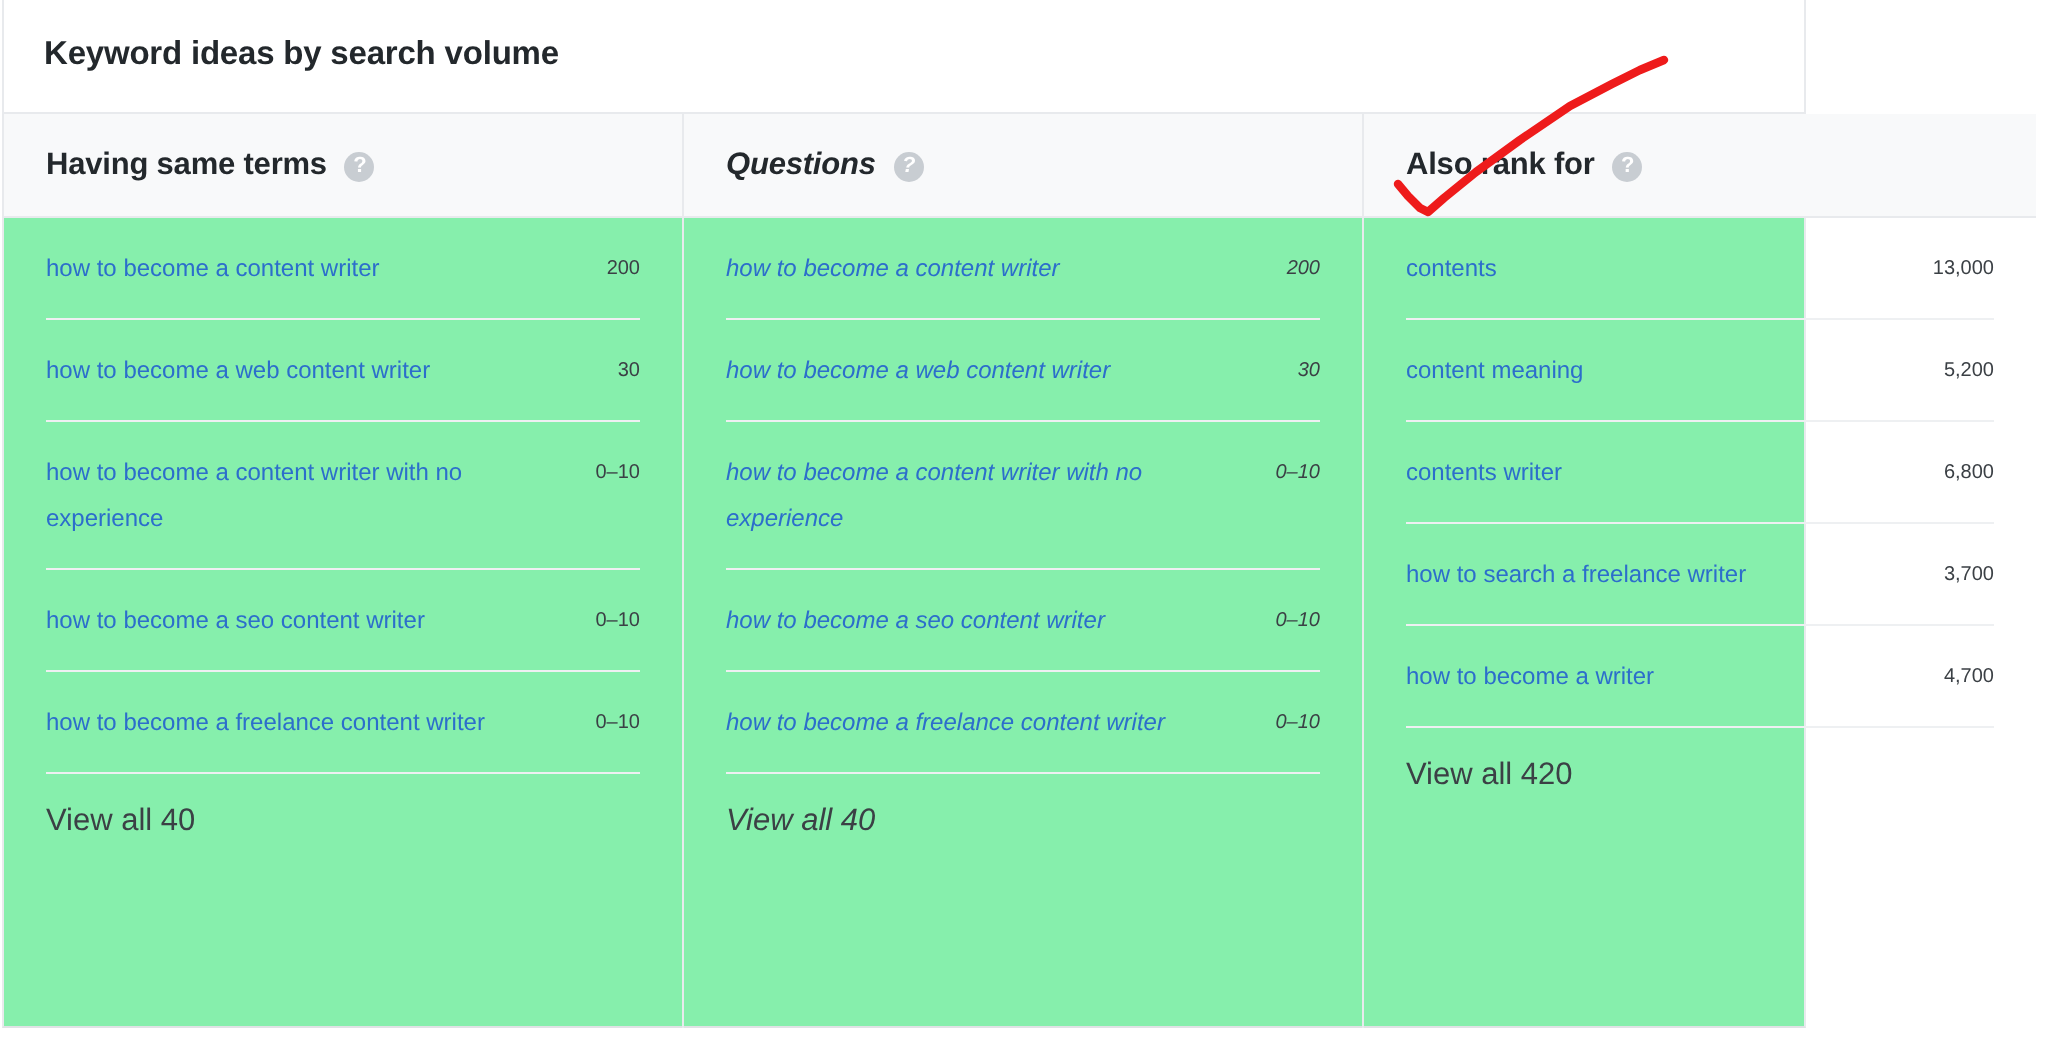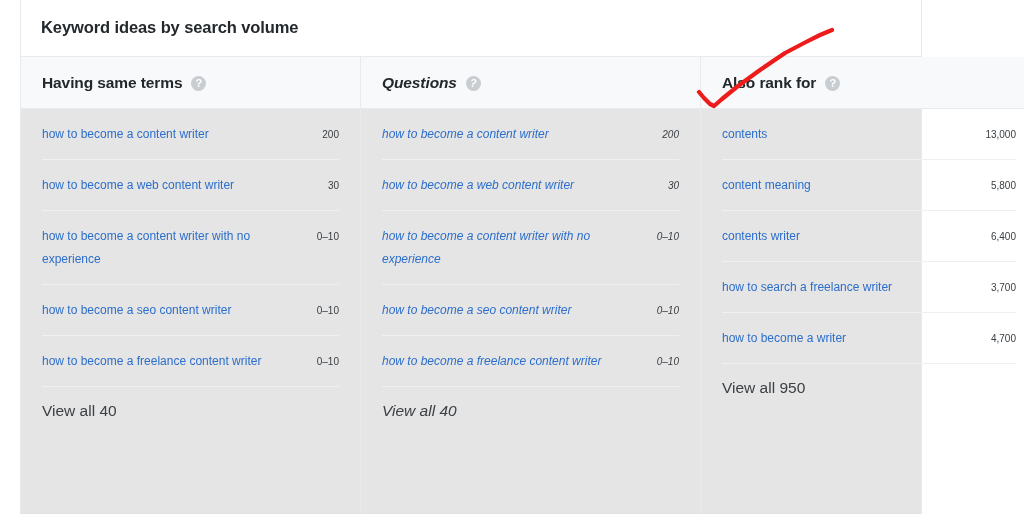--- a/index.html
+++ b/index.html
@@ -11,25 +11,25 @@
   body {
     width: 1024px;
     height: 523px;
     overflow: hidden;
     font-family: "Liberation Sans", sans-serif;
     -webkit-font-smoothing: antialiased;
   }
 
   .widget {
     position: absolute;
-    left: 20px;
+    left: 1px;
     top: 0px;
     width: 902px;
     height: 514px;
-    background: #e5e5e5;
+    background: #86efac;
     border-left: 1px solid #e8eaed;
     border-right: 1px solid #e8eaed;
     border-bottom: 1px solid #e0e2e5;
     box-sizing: border-box;
   }
 
   
   .widget-title {
     height: 56px;
     box-sizing: border-box;
@@ -221,36 +221,36 @@
         <span class="help-icon">?</span>
       </div>
       <div class="col-body">
 
         <div class="kw-row">
           <a class="kw-link">contents</a>
           <span class="kw-vol">13,000</span>
         </div>
         <div class="kw-row">
           <a class="kw-link">content meaning</a>
-          <span class="kw-vol">5,800</span>
+          <span class="kw-vol">5,200</span>
         </div>
         <div class="kw-row">
           <a class="kw-link">contents writer</a>
-          <span class="kw-vol">6,400</span>
+          <span class="kw-vol">6,800</span>
         </div>
         <div class="kw-row">
           <a class="kw-link">how to search a freelance writer</a>
           <span class="kw-vol">3,700</span>
         </div>
         <div class="kw-row">
           <a class="kw-link">how to become a writer</a>
           <span class="kw-vol">4,700</span>
         </div>
 
-        <span class="view-all">View all 950</span>
+        <span class="view-all">View all 420</span>
       </div>
     </div>
 
   </div>
 </div>
 
 <svg class="annotation" viewBox="0 0 1024 523" xmlns="http://www.w3.org/2000/svg">
   <path d="M 699 92 L 704 98 L 710 104 L 714 106 L 722 99 L 738 86 L 760 70 L 785 53 L 806 42 L 820 35 L 832 30" fill="none" stroke="#ee1b1b" stroke-width="4.2" stroke-linecap="round" stroke-linejoin="round"></path>
 </svg>
 

